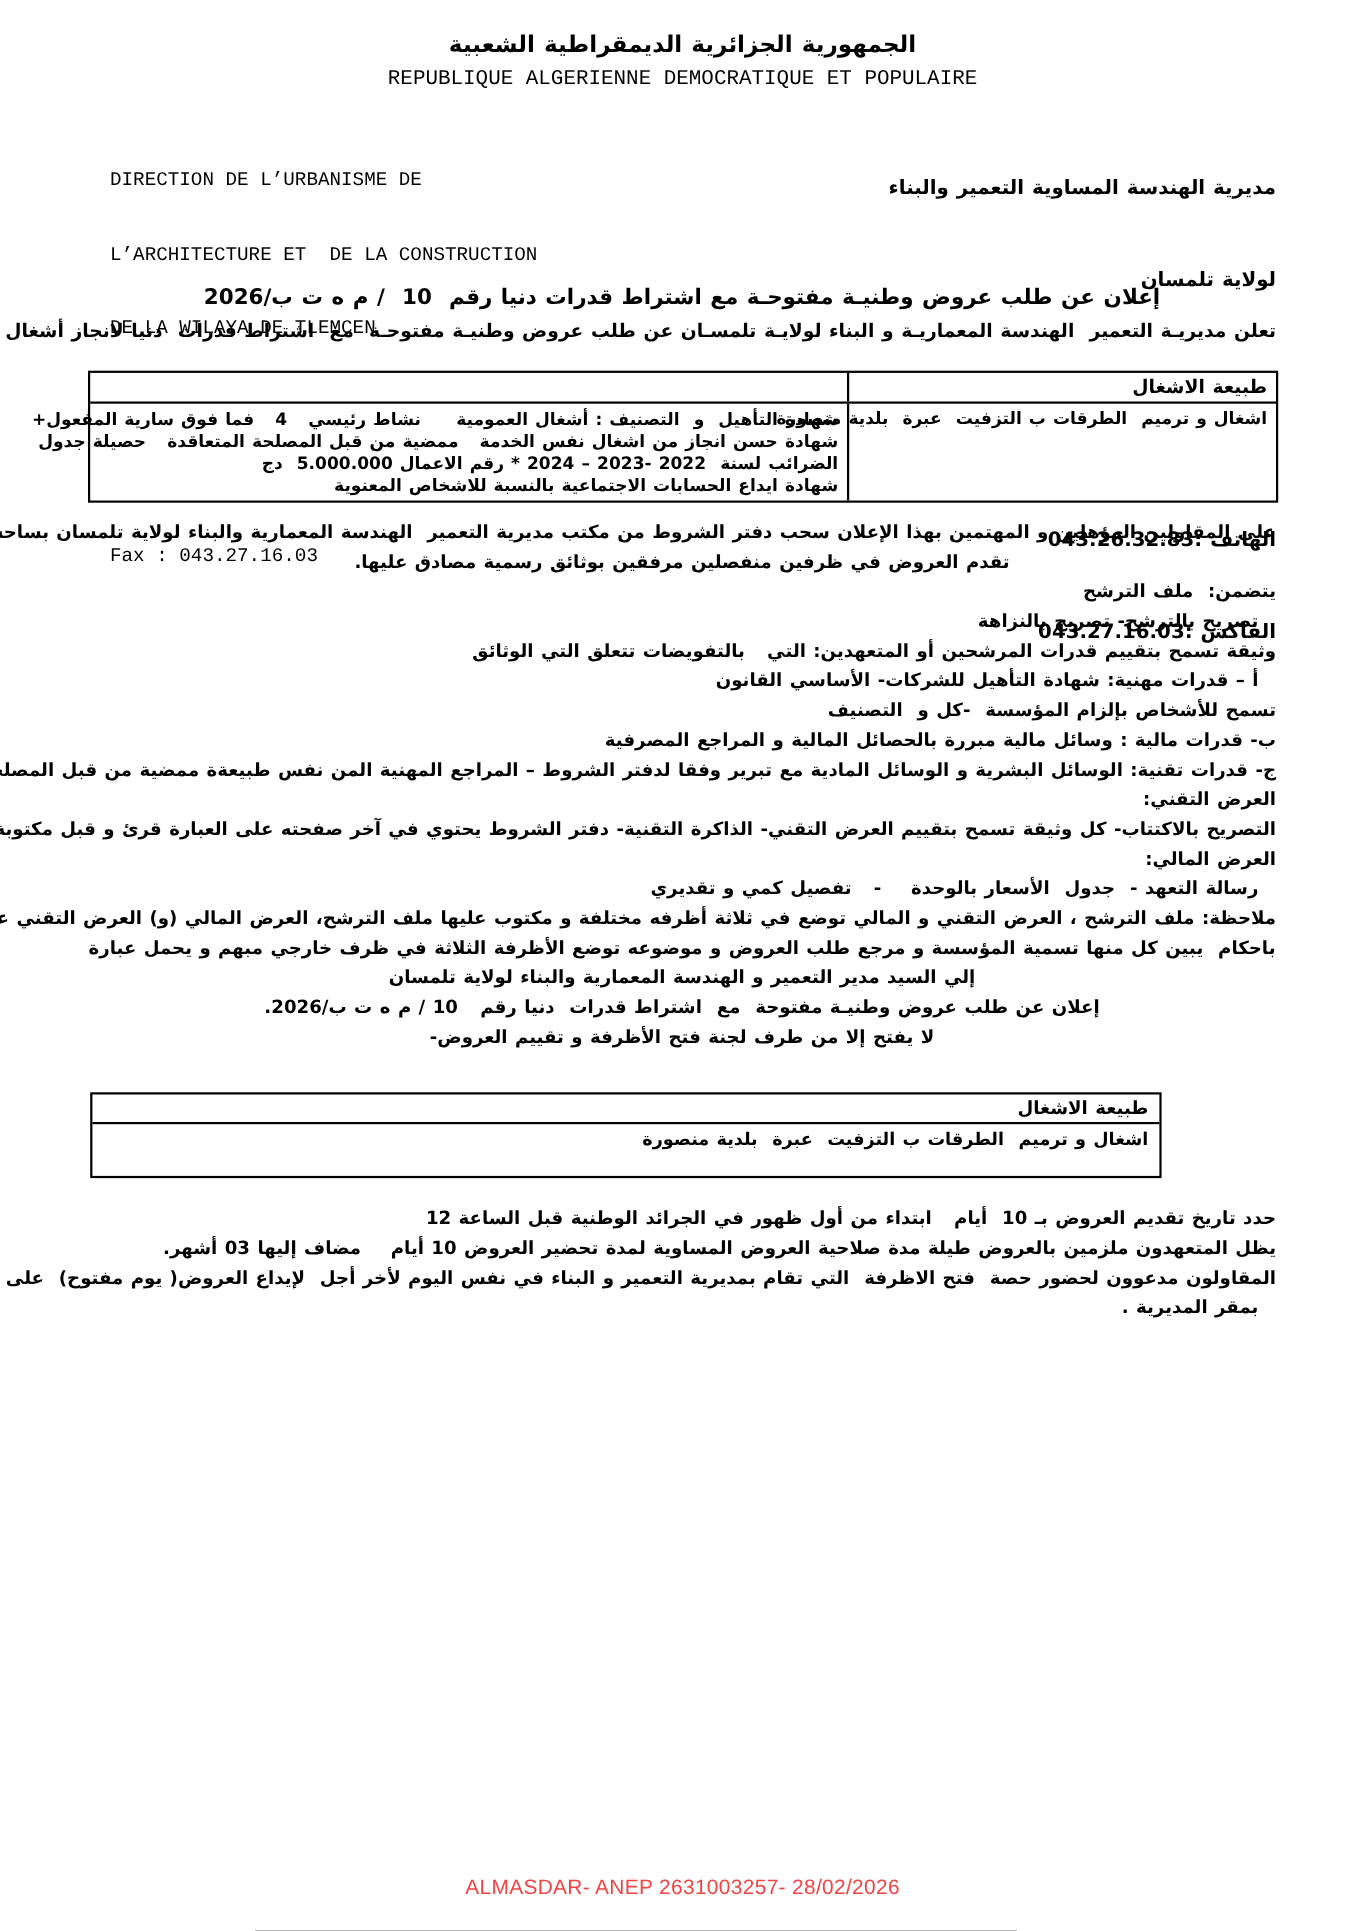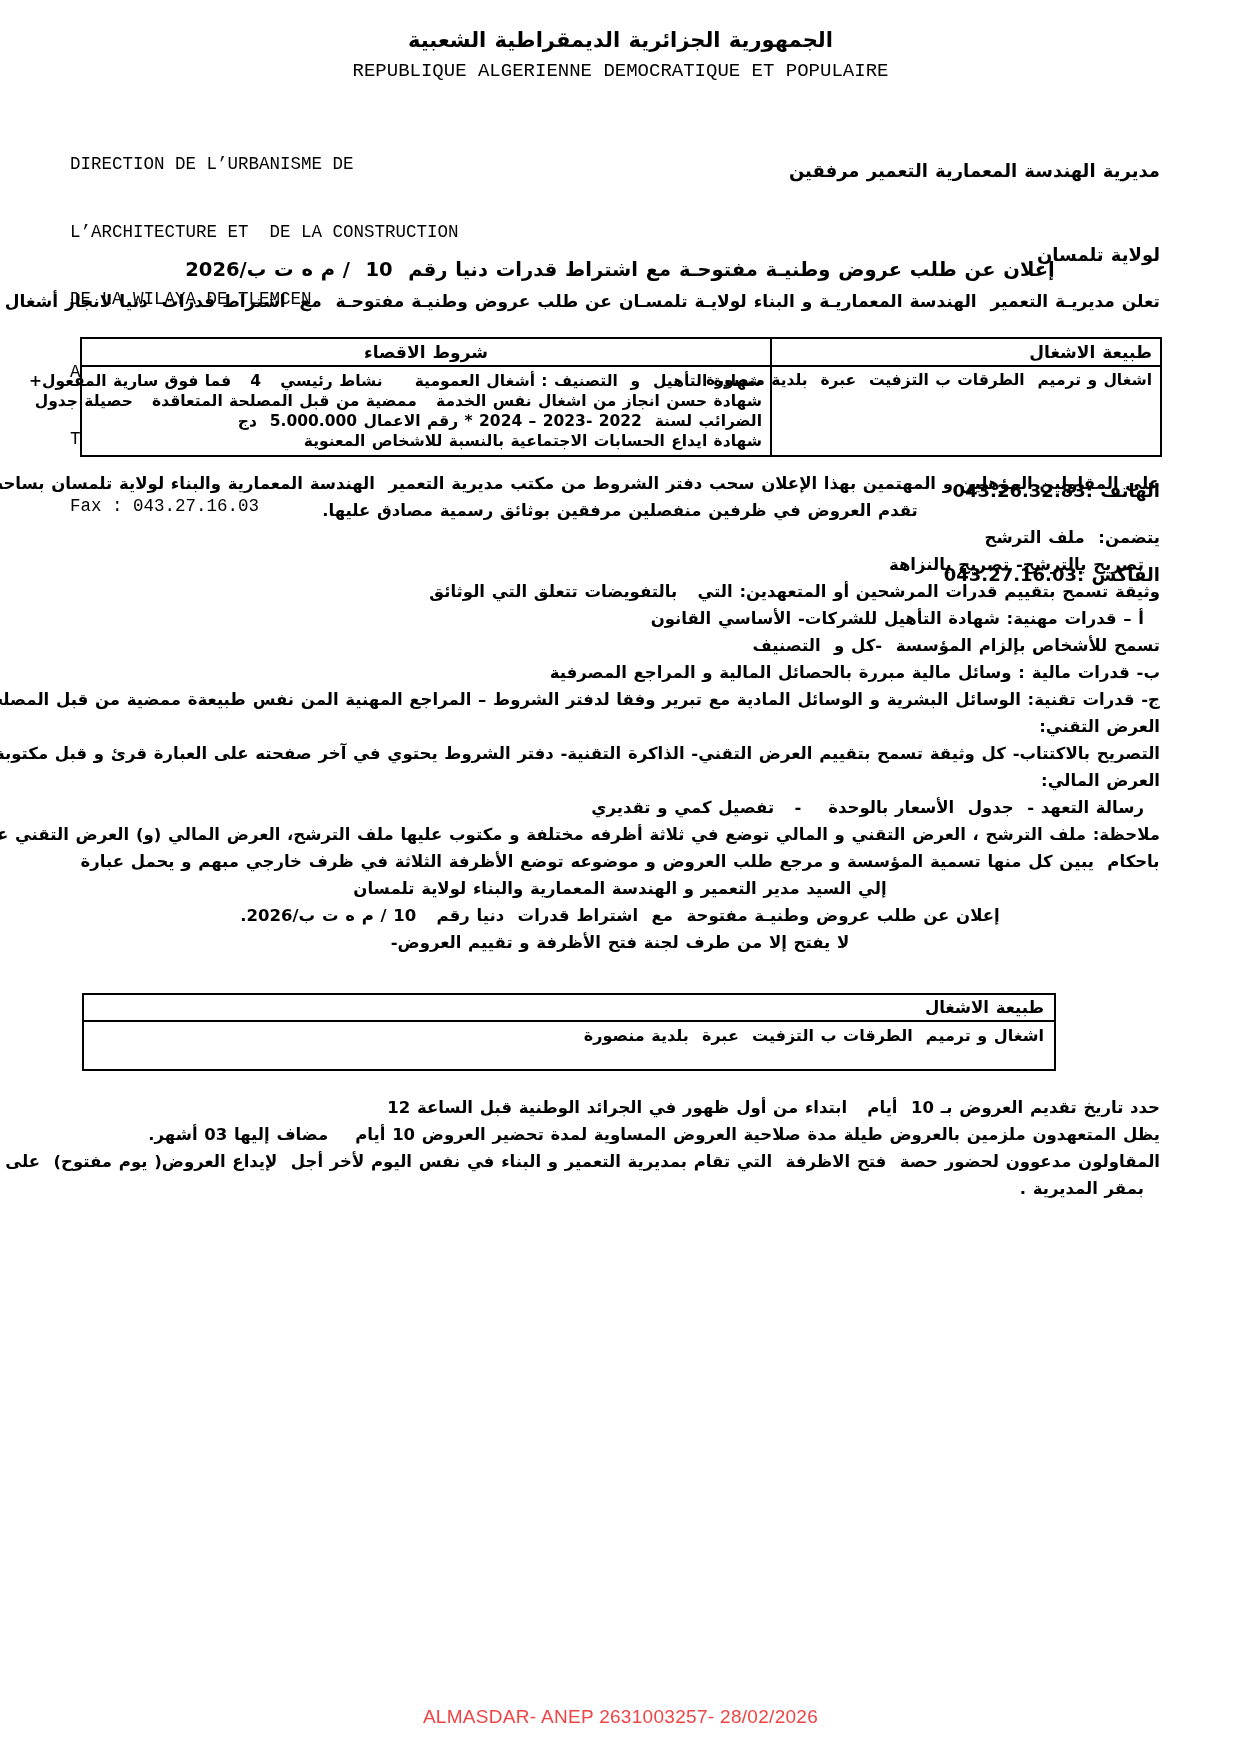--- a/index.html
+++ b/index.html
@@ -6,21 +6,21 @@
   .page{position:relative;width:1241px;height:1755px;background:#ffffff;margin:0 auto;overflow:hidden;color:#000;}
   .ar{font-family:"DejaVu Sans",sans-serif;font-weight:700;direction:rtl;white-space:pre;word-spacing:1px;}
   .fr{font-family:Liberation Mono, monospace;white-space:pre;}
   .al-r{text-align:right;}
   .al-c{text-align:center;}
   .ind{padding-right:16px;}
 
   .hdr-ar{position:absolute;top:28px;left:0;width:100%;font-size:21px;text-align:center;}
   .hdr-fr{position:absolute;top:60px;left:0;width:100%;font-size:19px;text-align:center;}
 
-  .sender-fr{position:absolute;left:70px;top:108px;width:430px;font-size:17.5px;line-height:22.5px;}
+  .sender-fr{position:absolute;left:100px;top:108px;width:430px;font-size:17.5px;line-height:22.5px;}
   .sender-fr sup{font-size:11px;}
   .sender-ar{position:absolute;left:620px;top:101px;width:540px;font-size:18px;line-height:28px;text-align:right;}
   .sender-ar .gap{height:12px;}
 
   .ann-title{position:absolute;left:80px;top:258px;width:1080px;font-size:19.5px;text-align:center;}
   .ann-intro{position:absolute;left:80px;top:291px;width:1080px;font-size:17px;text-align:right;}
 
   .tbl{position:absolute;border:2px solid #000;background:#fff;}
   .t1{left:80px;top:337px;width:1078px;}
   .t-row{display:flex;direction:rtl;}
@@ -57,35 +57,34 @@
   <div class="fr sender-fr">
     <div>DIRECTION DE L’URBANISME DE</div>
     <div>L’ARCHITECTURE ET  DE LA CONSTRUCTION</div>
     <div>DE LA WILAYA DE TLEMCEN</div>
     <div><span>Adresse Place 1</span><sup>er</sup><span> Mai BP :547</span></div>
     <div>Tél : 043.26.32.83</div>
     <div>Fax : 043.27.16.03</div>
   </div>
 
   <div class="ar sender-ar">
-    <div>مديرية الهندسة المعمارية التعمير مرفقين</div>
+    <div>مديرية الهندسة المساوية التعمير والبناء</div>
     <div>لولاية تلمسان</div>
     <div class="gap"></div>
     <div>العنوان: ساحة أول ماي ص ب رقم 547</div>
     <div>الهاتف :043.26.32.83</div>
     <div>الفاكس :043.27.16.03</div>
   </div>
 
   <div class="ar ann-title">إعلان عن طلب عروض وطنيـة مفتوحـة مع اشتراط قدرات دنيا رقم  10  / م ه ت ب/2026</div>
   <div class="ar ann-intro">تعلن مديريـة التعمير  الهندسة المعماريـة و البناء لولايـة تلمسـان عن طلب عروض وطنيـة مفتوحـة  مع  اشتراط قدرات  دنيا لانجاز أشغال</div>
 
   <div class="tbl t1">
     <div class="t-row t1-hrow">
       <div class="ar t1-nature t1-hcell al-r">طبيعة الاشغال</div>
-      <div class="ar t1-excl t1-hcell al-c">شروط الاقصاء</div>
     </div>
     <div class="t-row t1-body">
       <div class="ar t1-nature t1-bcell nature-val">اشغال و ترميم  الطرقات ب التزفيت  عبرة  بلدية منصورة</div>
       <div class="t1-excl t1-bcell">
         <div class="ar excl-line">شهادة التأهيل  و  التصنيف : أشغال العمومية     نشاط رئيسي   4   فما فوق سارية المفعول+</div>
         <div class="ar excl-line">شهادة حسن انجاز من اشغال نفس الخدمة   ممضية من قبل المصلحة المتعاقدة   حصيلة جدول</div>
         <div class="ar excl-line">الضرائب لسنة  2022 -2023 – 2024 * رقم الاعمال 5.000.000  دج</div>
         <div class="ar excl-line">شهادة ايداع الحسابات الاجتماعية بالنسبة للاشخاص المعنوية</div>
       </div>
     </div>

